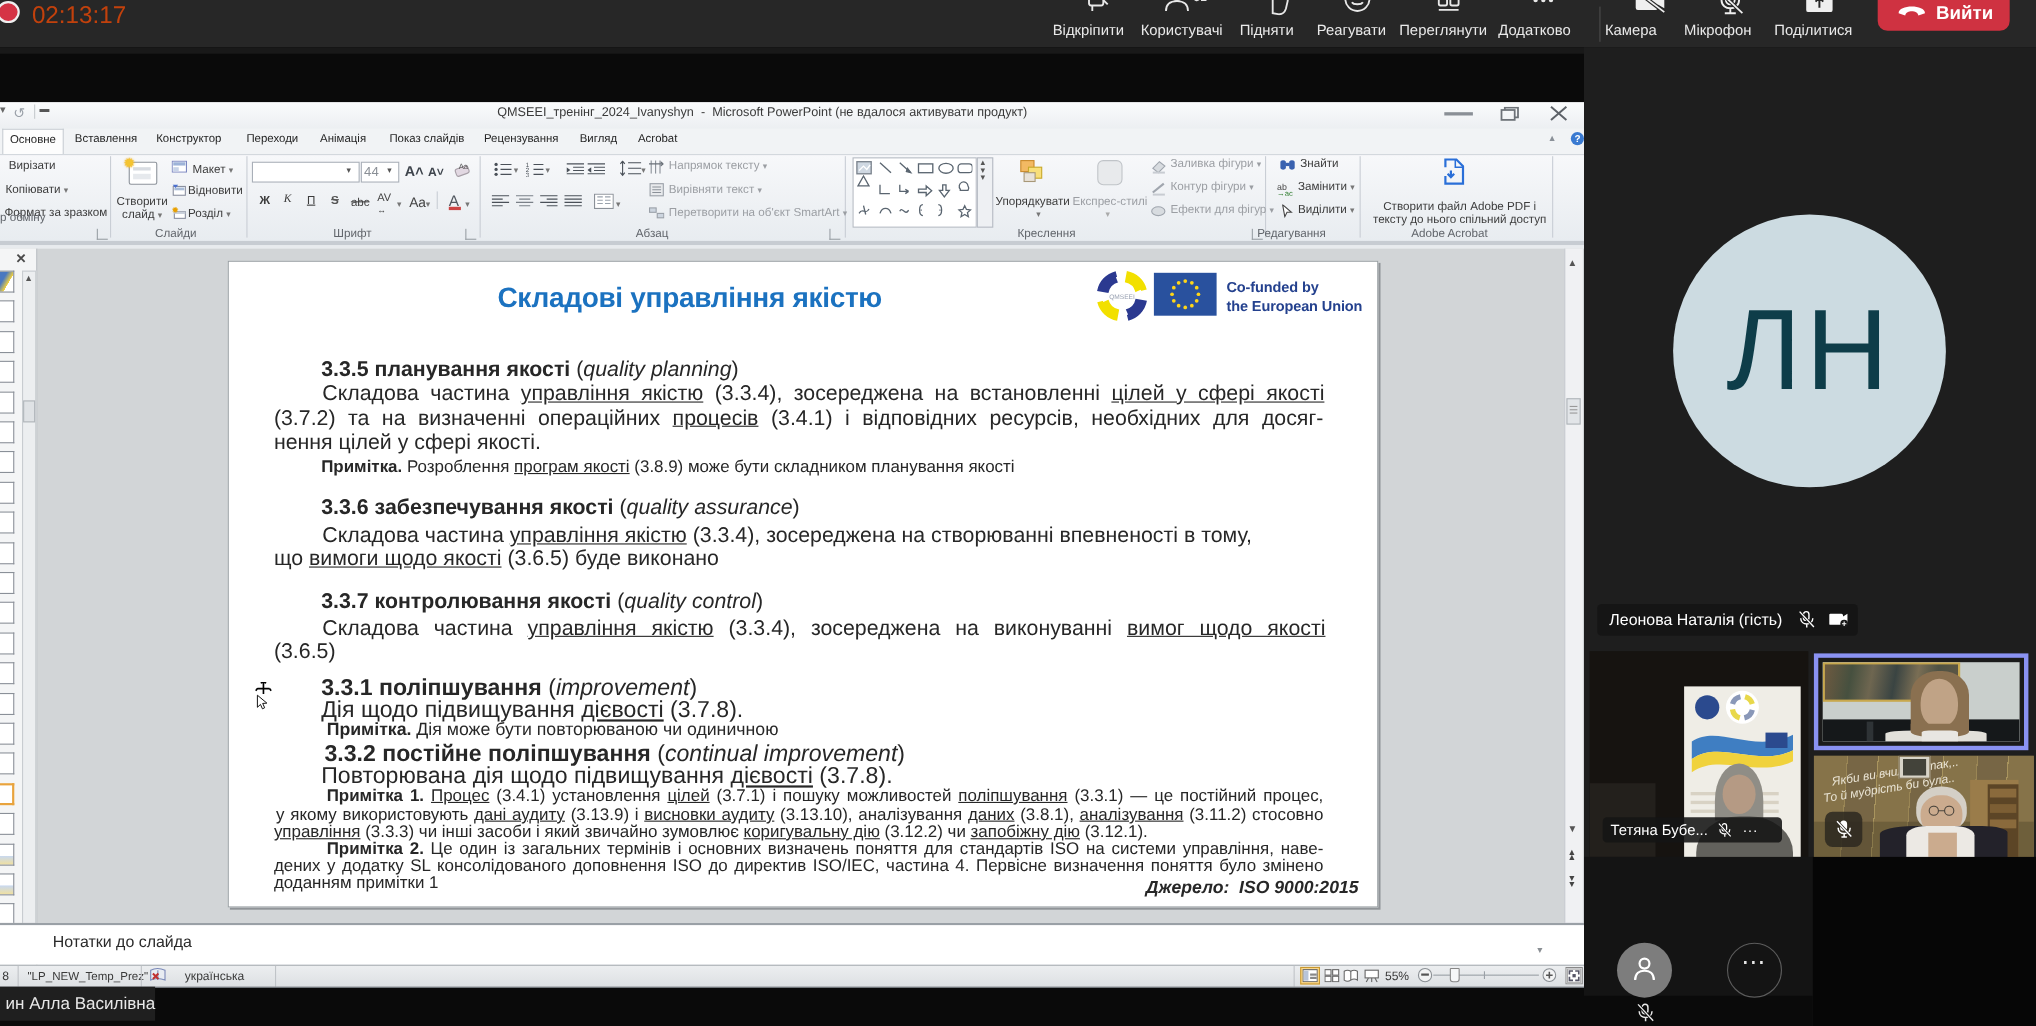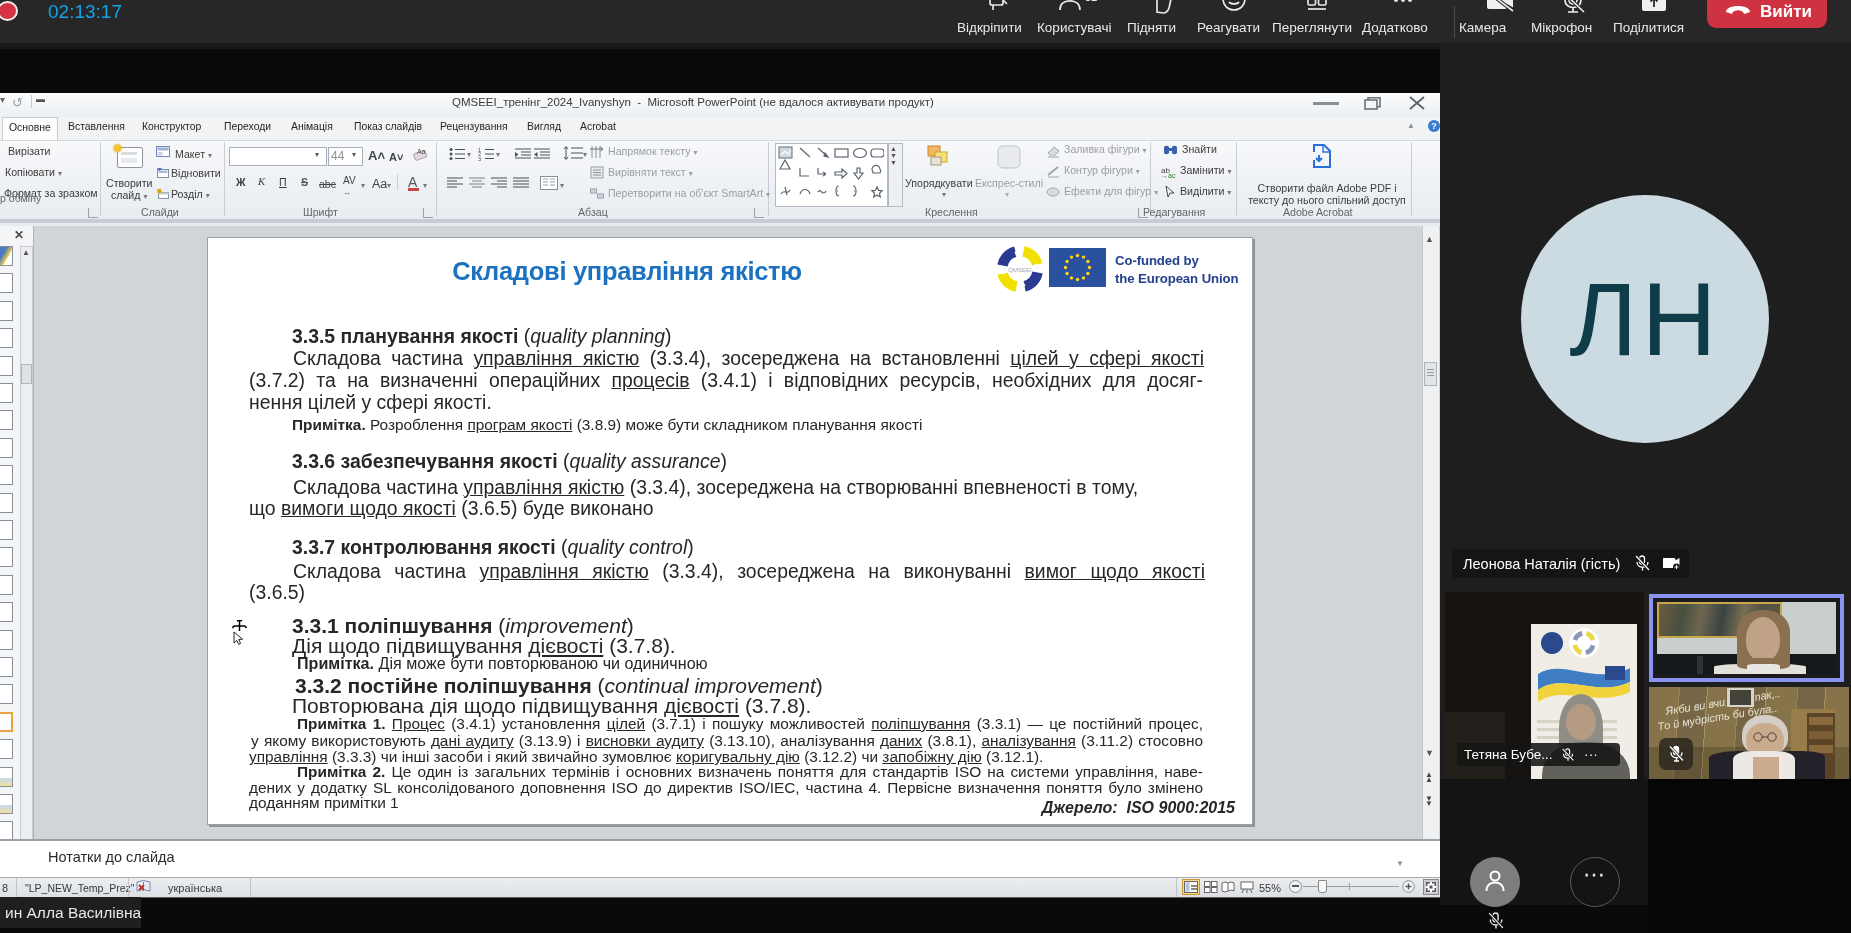--- a/index.html
+++ b/index.html
@@ -63,21 +63,21 @@
 <div class="ab tab" style="left:527px;top:121px">Вигляд</div>
 <div class="ab tab" style="left:580px;top:121px">Acrobat</div>
 <div class="ab" style="left:1407px;top:121px;width:12px;height:10px;color:#8a9098;font-size:8px">▲</div>
 <div class="ab" style="left:1428px;top:120px;width:12px;height:12px;border-radius:50%;background:#3a7ad1;color:#fff;font-size:9px;font-weight:bold;text-align:center;line-height:12px">?</div>
 
 <div class="ab" style="left:0;top:140px;width:1440px;height:79px;background:linear-gradient(#f7f8fa,#e8ecf0);border-top:1px solid #d3d8dd;box-sizing:border-box"></div>
 <div class="ab" style="left:0;top:219px;width:1440px;height:4px;background:#c7ccd2"></div>
 <div class="ab" style="left:0;top:223px;width:1440px;height:3px;background:#e8ebee"></div>
 
 <div class="ab" style="left:-3px;top:1px;width:17px;height:16px;border-radius:50%;border:2px solid #efefef;background:#d53345"></div>
-<div class="ab" style="left:48px;top:1px;font-size:19px;color:#0ea5e9">02:13:17</div>
+<div class="ab" style="left:29px;top:1px;font-size:22px;color:#c2410c">02:13:17</div>
 <svg class="ab" style="left:985px;top:-8px" width="26" height="22" viewBox="0 0 26 22">
     <g fill="none" stroke="#e8e8e8" stroke-width="1.7">
       <rect x="5" y="2" width="13" height="11" rx="2"></rect>
       <path d="M18 8 l4 4 M8 13 v5"></path>
     </g>
   </svg>
 <svg class="ab" style="left:1057px;top:-8px" width="40" height="22" viewBox="0 0 40 22">
     <g fill="none" stroke="#e8e8e8" stroke-width="1.7">
       <circle cx="13" cy="2" r="6"></circle>
       <path d="M3 18 c0-6 4-9 10-9 c6 0 10 3 10 9"></path>

